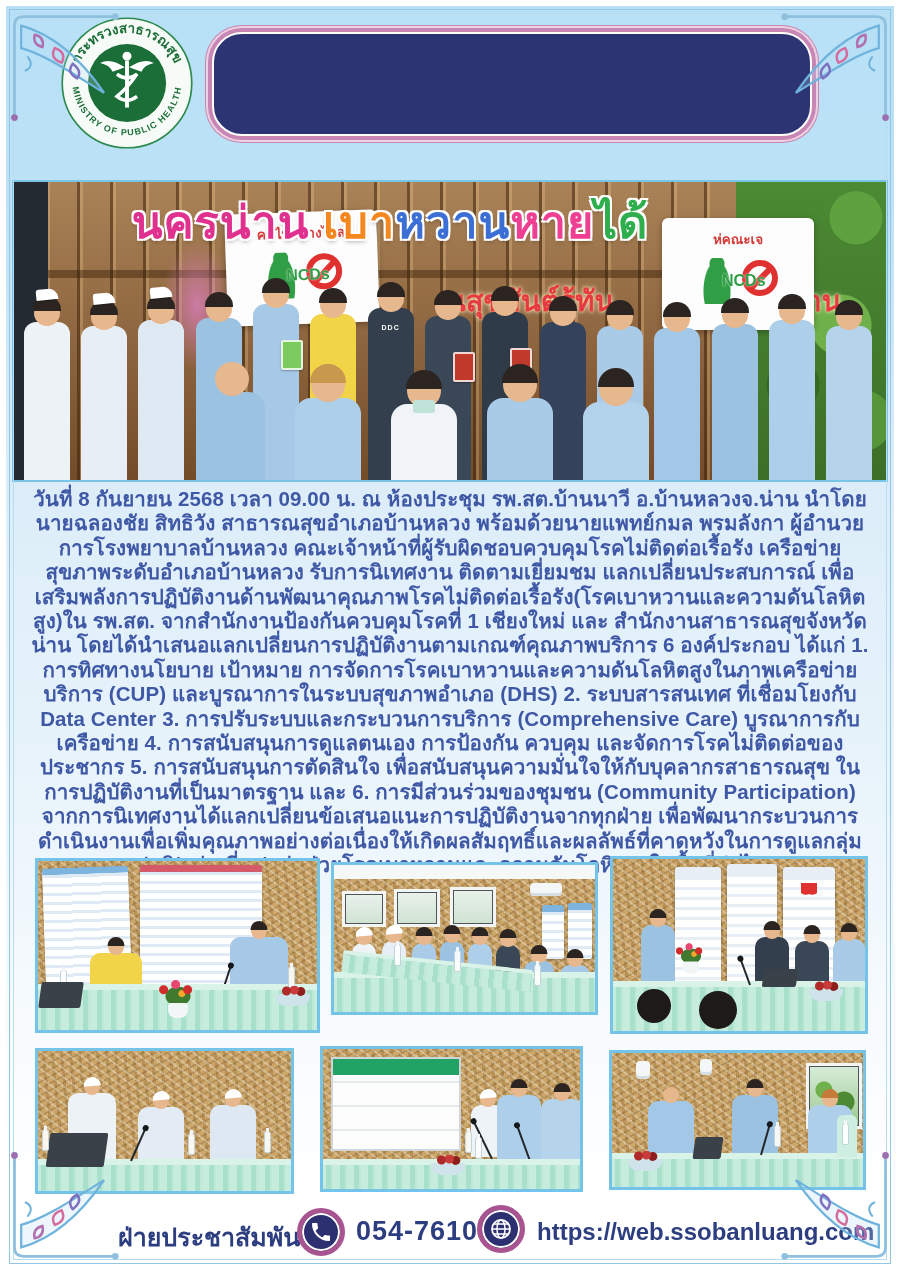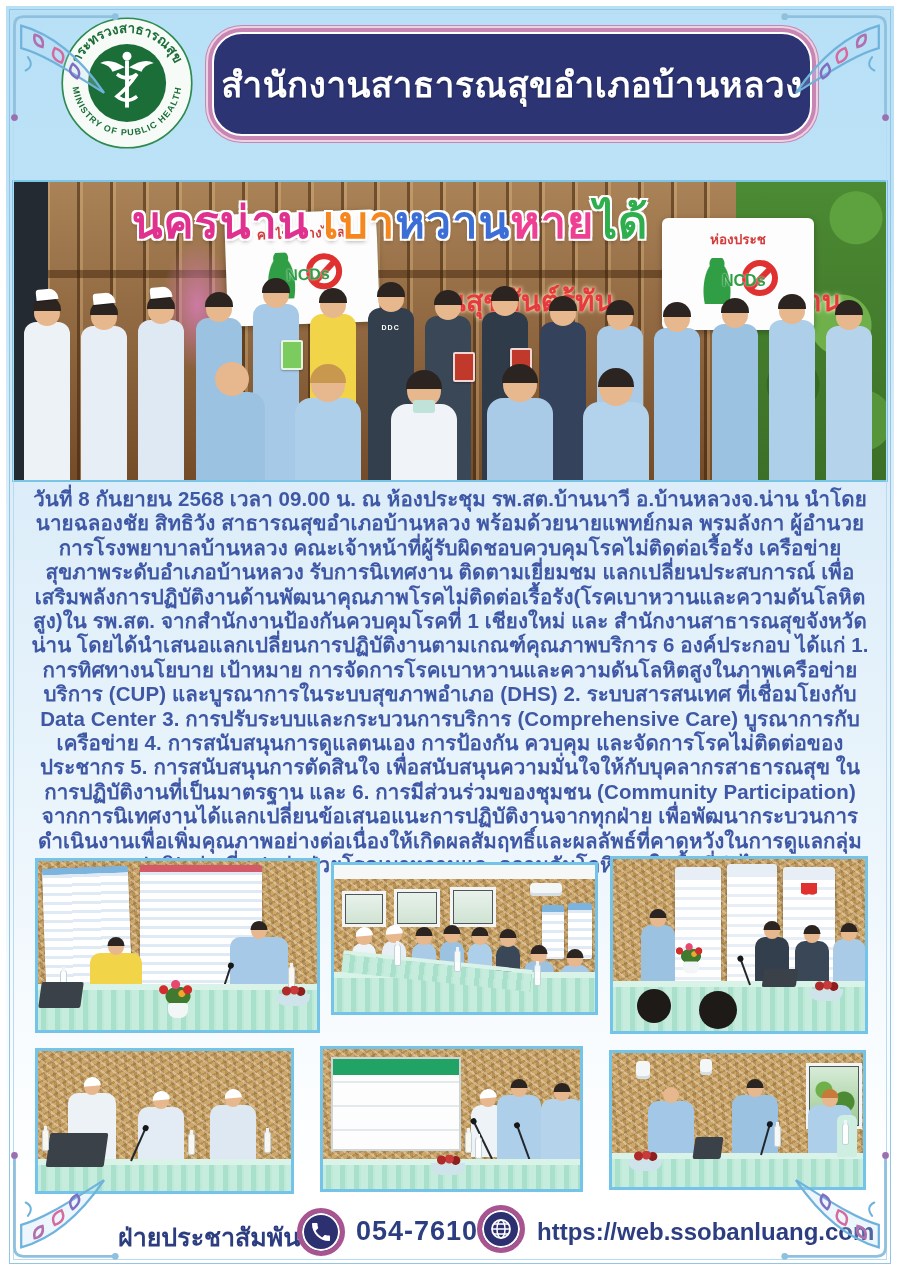--- a/index.html
+++ b/index.html
@@ -223,21 +223,20 @@
     </text>
     <g>
       <circle cx="60" cy="36" r="4" fill="#fff"></circle>
       <path d="M60 40 V82" stroke="#fff" stroke-width="3.5"></path>
       <path d="M58 46 q-13-9 -22-4 q9 2 11 8 q6-2 11-4 Z M62 46 q13-9 22-4 q-9 2 -11 8 q-6-2 -11-4 Z" fill="#fff"></path>
       <path d="M51 52 q9 7 18 0 q-9 13 -18 20 q9 7 18 0" stroke="#fff" stroke-width="3" fill="none"></path>
     </g>
   </svg>
 
   <div class="banner">
-    <div class="org-name">สำนักงานสาธารณสุขอำเภอบ้านหลวง</div>
   </div>
 
 
   <div class="main-photo">
     <div class="wood"></div>
     <div class="door"></div>
     <div class="foliage"></div>
     <div class="pink-glow"></div>
     <div class="cb">
       <span class="seg0">นครน่าน</span><span class="seg1"> เบา</span><span class="seg2">หวาน</span><span class="seg3">หาย</span><span class="seg4">ได้</span>
@@ -247,21 +246,21 @@
     <span class="rf f2">หวาน</span>
     <div class="npost left">
       <div class="l1">คนไทยห่างไกล</div>
       <div class="ncdrow">
         <i class="man"></i>
         <i class="ring"></i>
         <span class="l2">NCDs</span>
       </div>
     </div>
     <div class="npost right">
-      <div class="l1">ห่องประช</div>
+      <div class="l1">ห่คณะเจ</div>
       <div class="ncdrow">
         <i class="man"></i>
         <i class="ring"></i>
         <span class="l2">NCDs</span>
       </div>
     </div>
     <div class="crowd-back">
         <div class="gp cap" style="height: 196px;">
           <i class="hd"></i>
           <i class="bd" style="background: rgb(237, 242, 247);"></i>

